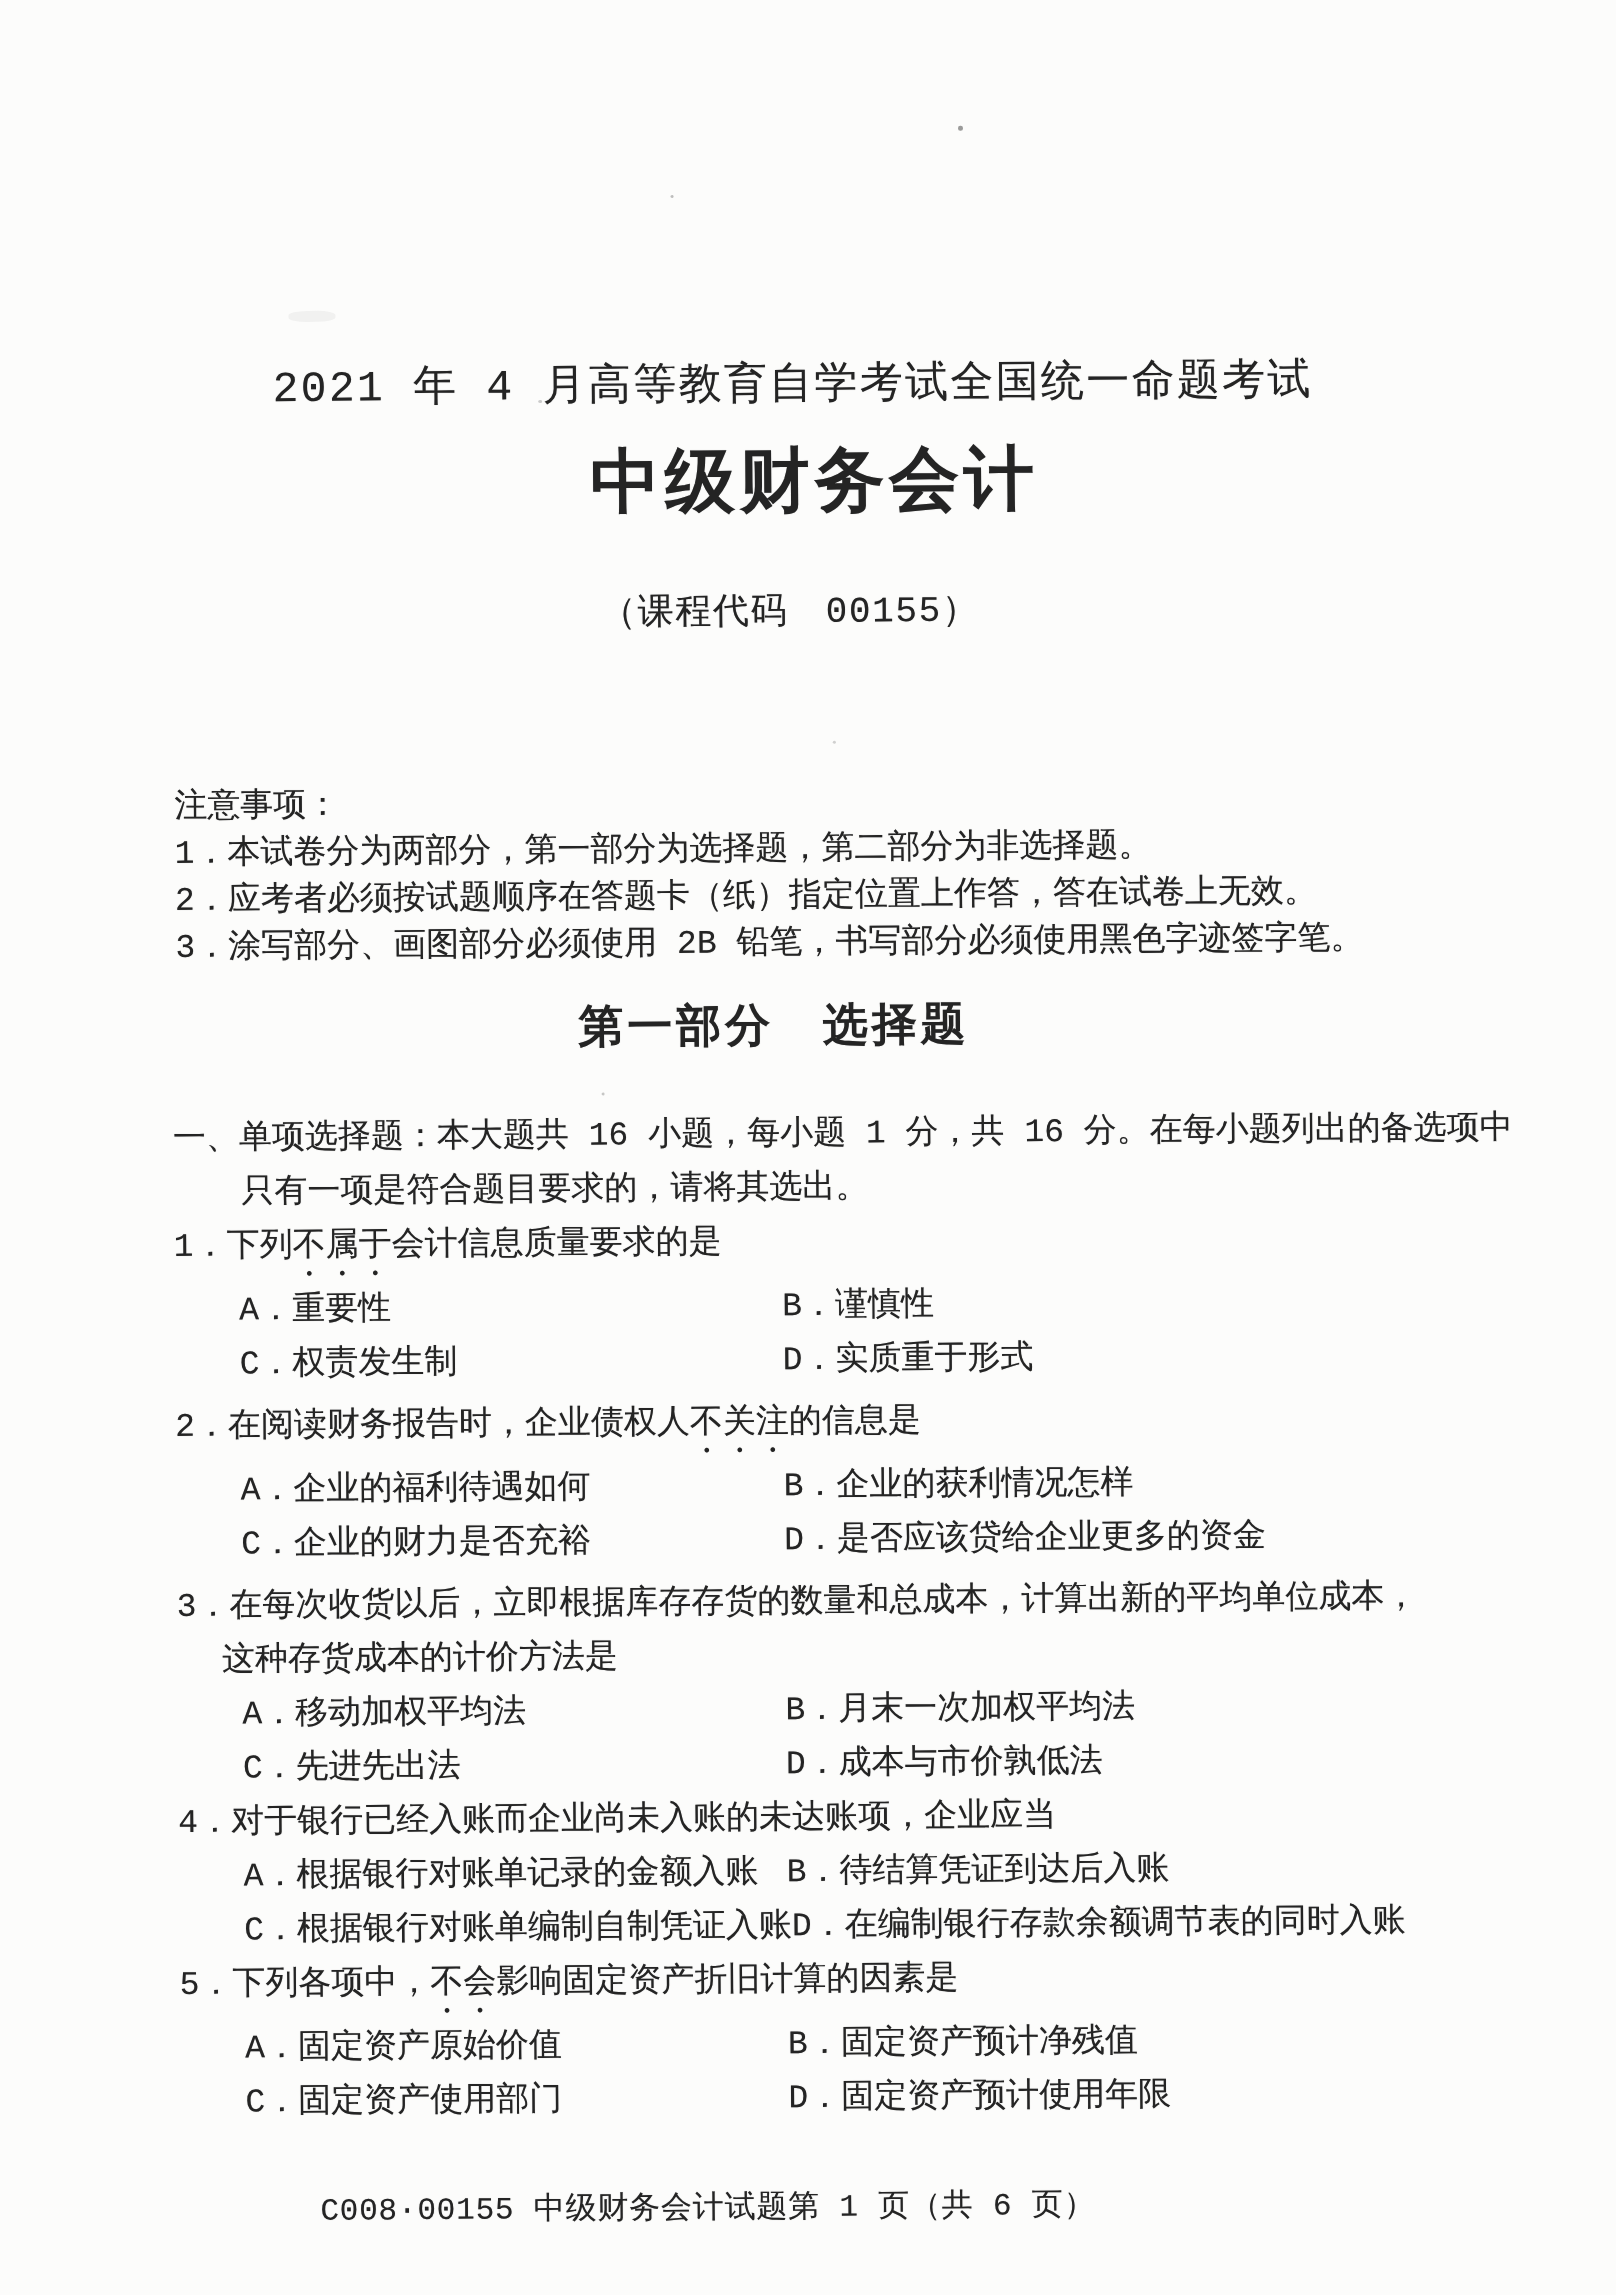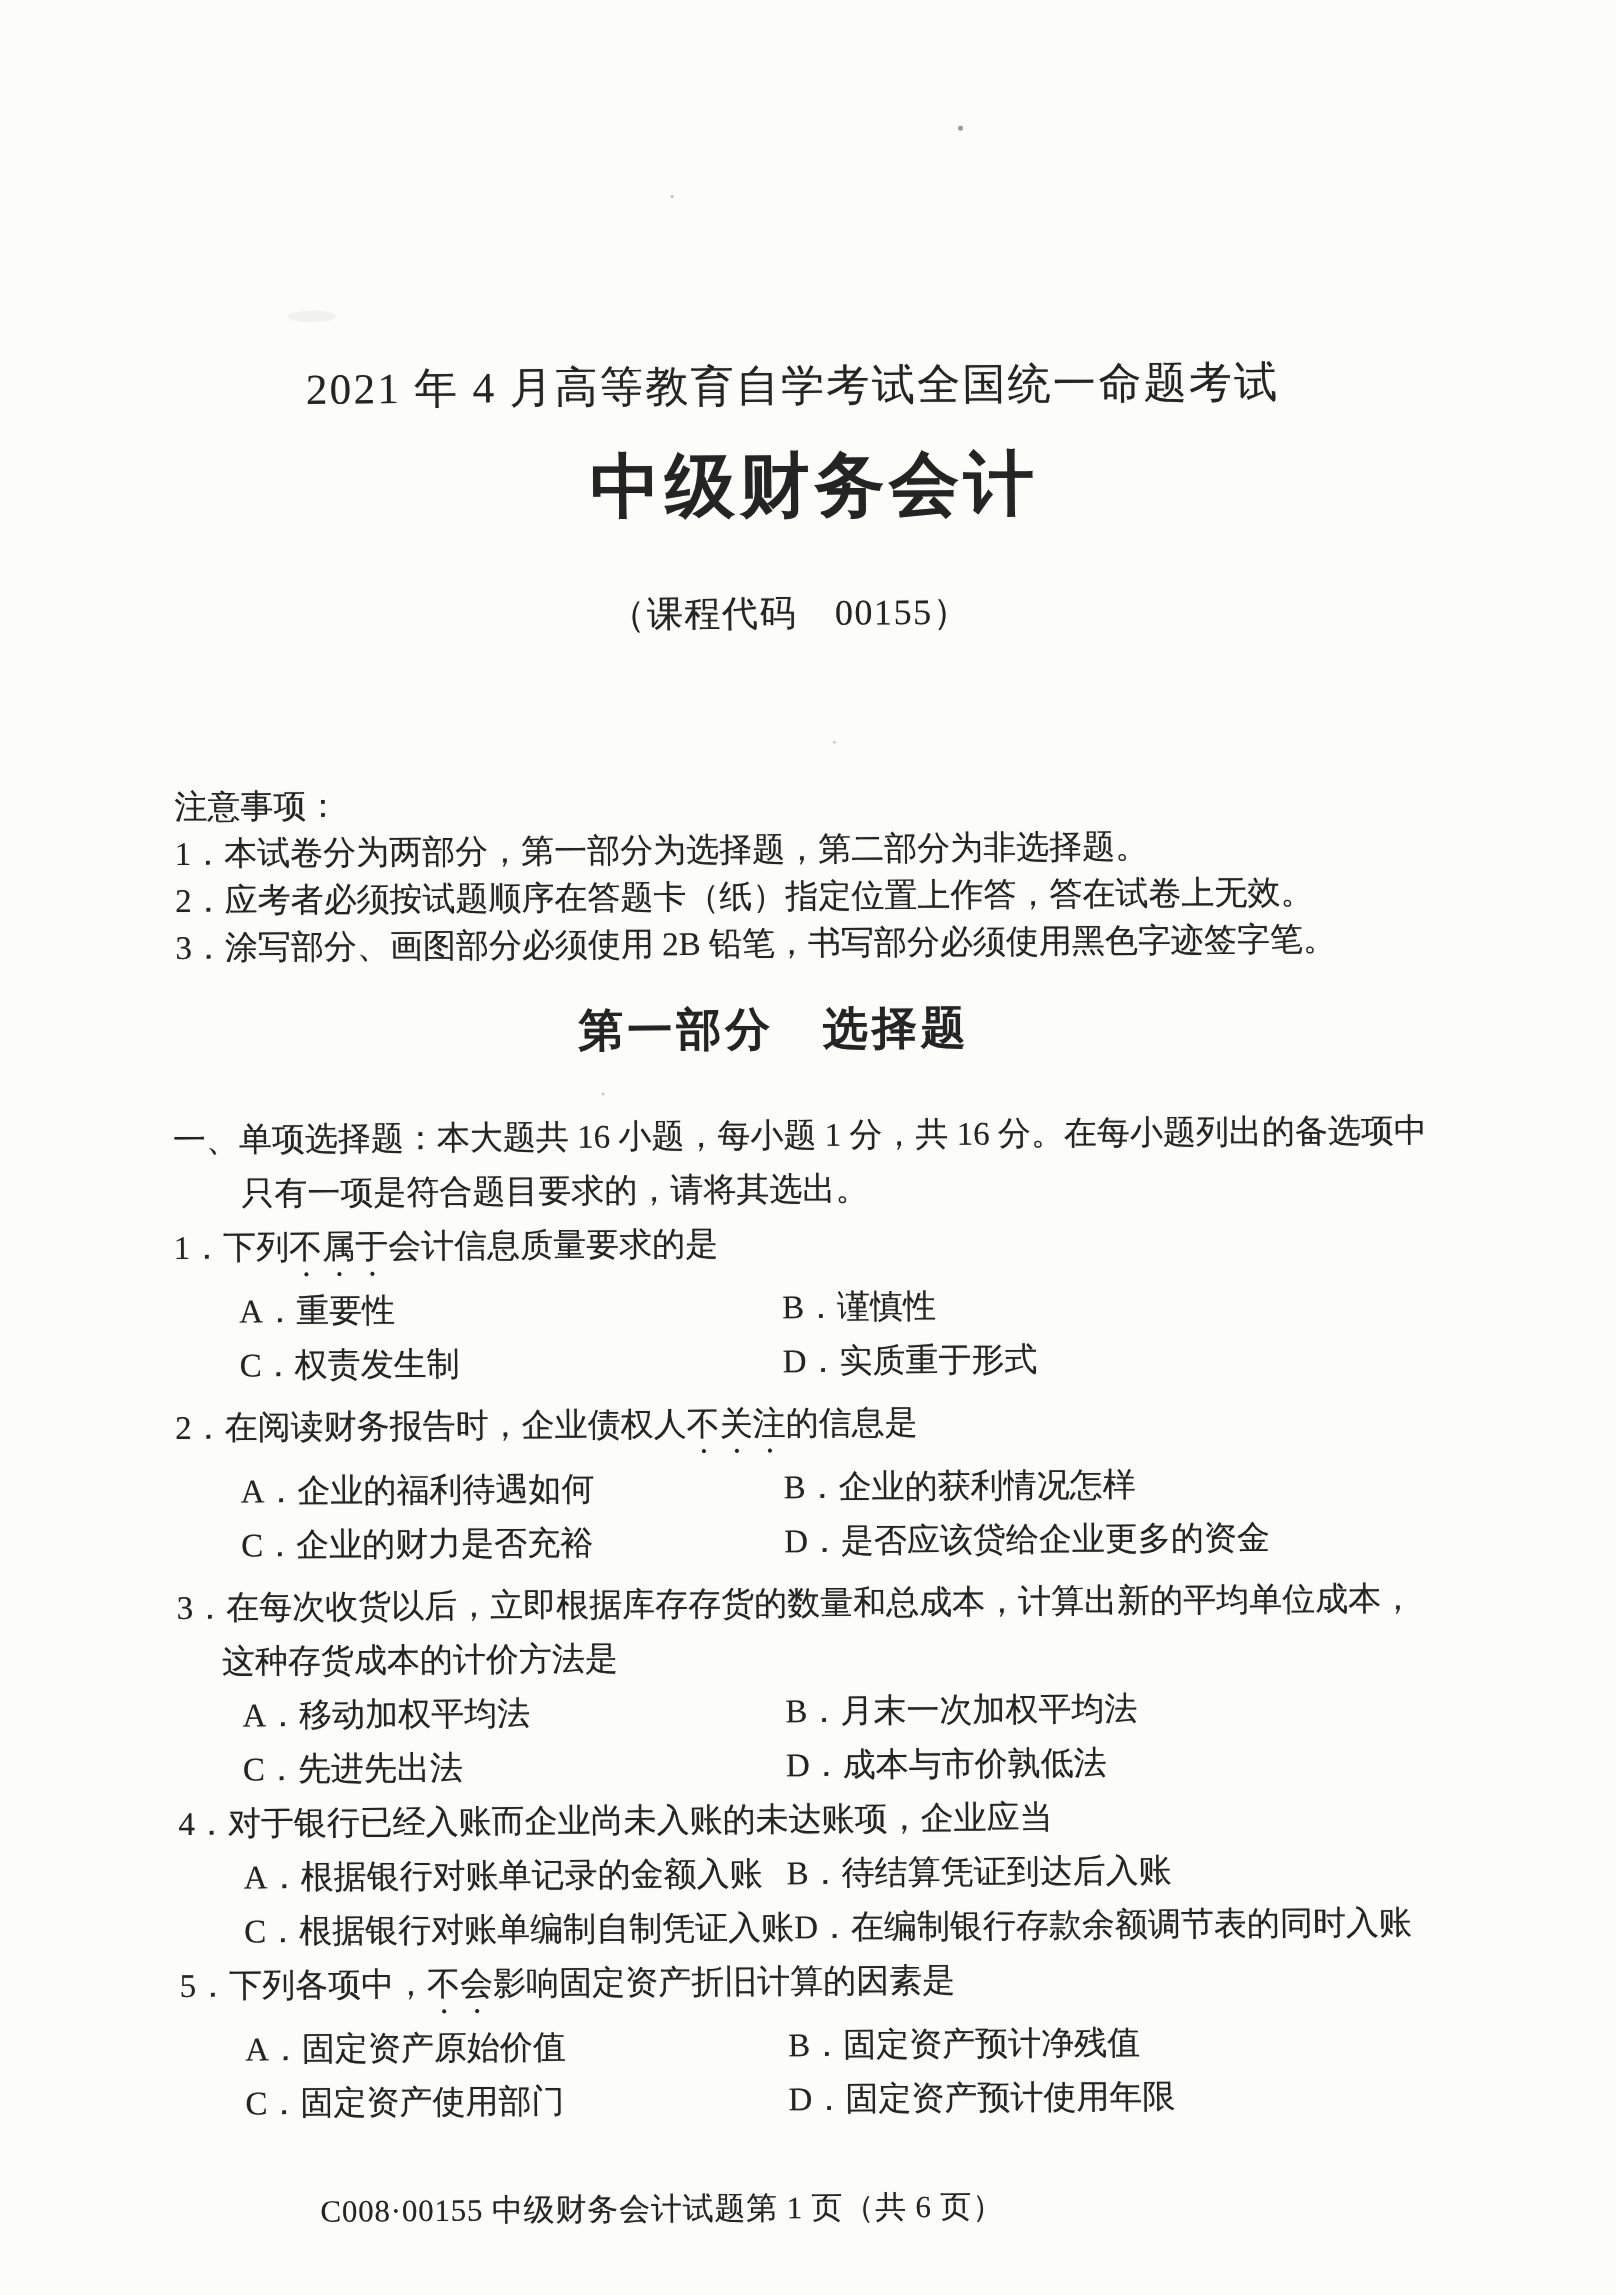--- a/index.html
+++ b/index.html
@@ -1,20 +1,20 @@
 <!DOCTYPE html>
 <html style="font-size:12.4px"><head>
 <meta charset="utf-8">
 <style>
   html,body{margin:0;padding:0;background:#ffffff;}
   .page{
     position:relative;
     width:1616px;height:2295px;
     background:#fcfcfb;
-    font-family:Liberation Serif, serif;
+    font-family:Liberation Mono, monospace;
     color:#242424;
     overflow:hidden;
   }
   .skew-layer{
     position:absolute;inset:0;
     transform:rotate(-0.45deg);
     transform-origin:50% 50%;
   }
   .scan-text{ text-shadow:0 0 0.8px rgba(50,50,50,.45); }
 

